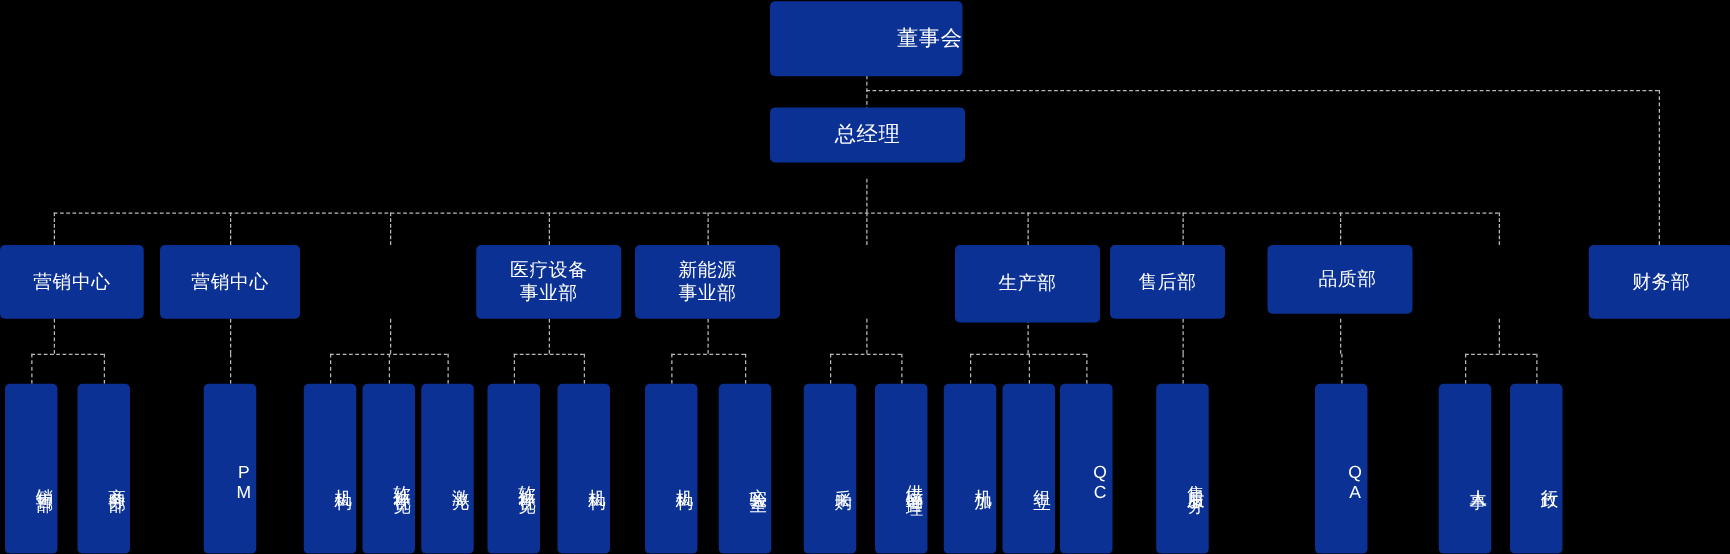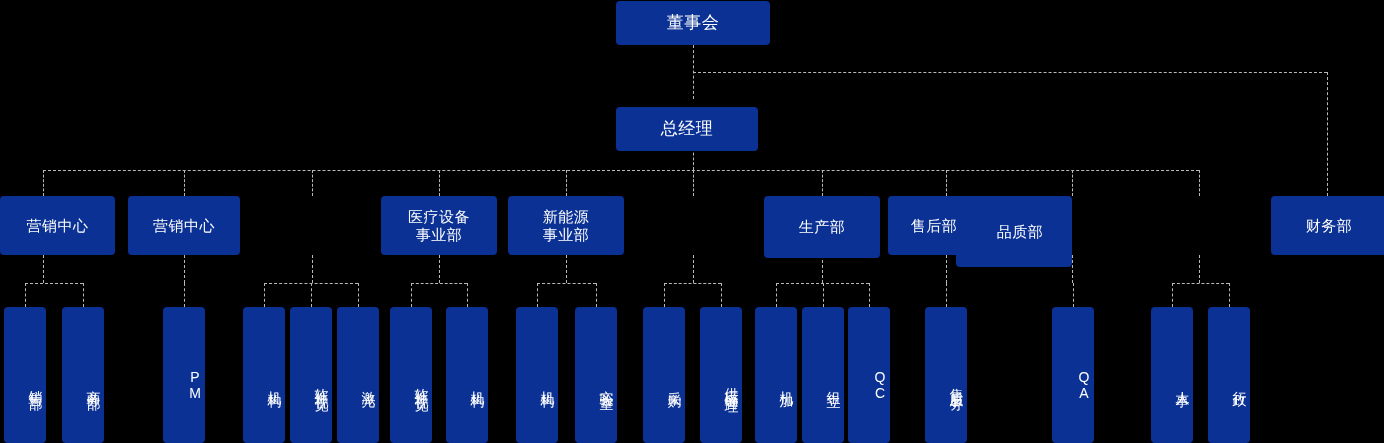--- a/index.html
+++ b/index.html
@@ -87,45 +87,45 @@
     <div class="ln v" style="left: 823px; top: 283px; height: 24px;"></div>
     <div class="ln v" style="left: 869px; top: 283px; height: 24px;"></div>
     <div class="ln v" style="left: 946px; top: 255px; height: 28px;"></div>
     <div class="ln v" style="left: 946px; top: 283px; height: 24px;"></div>
     <div class="ln v" style="left: 1072px; top: 255px; height: 28px;"></div>
     <div class="ln v" style="left: 1073px; top: 283px; height: 24px;"></div>
     <div class="ln v" style="left: 1199px; top: 255px; height: 28px;"></div>
     <div class="ln h" style="left: 1172px; top: 283px; width: 57px;"></div>
     <div class="ln v" style="left: 1172px; top: 283px; height: 24px;"></div>
     <div class="ln v" style="left: 1229px; top: 283px; height: 24px;"></div>
-    <div class="box top" style="left: 616px; top: 1px; width: 154px; height: 44px;">
+    <div class="box top" style="left: 616px; top: 1px; width: 154px; height: 60px; justify-content: flex-end;">
       <span>董事会</span>
     </div>
-    <div class="box top" style="left: 616px; top: 107px; width: 142px; height: 44px;">
+    <div class="box top" style="left: 616px; top: 86px; width: 156px; height: 44px;">
       <span>总经理</span>
     </div>
     <div class="box dept" style="left: 0px; top: 196px; width: 115px; height: 59px;">
       <span>营销中心</span>
     </div>
     <div class="box dept" style="left: 128px; top: 196px; width: 112px; height: 59px;">
       <span>营销中心</span>
     </div>
     <div class="box dept" style="left: 381px; top: 196px; width: 116px; height: 59px;">
       <span>医疗设备<br>事业部</span>
     </div>
     <div class="box dept" style="left: 508px; top: 196px; width: 116px; height: 59px;">
       <span>新能源<br>事业部</span>
     </div>
     <div class="box dept" style="left: 764px; top: 196px; width: 116px; height: 62px;">
       <span>生产部</span>
     </div>
     <div class="box dept" style="left: 888px; top: 196px; width: 92px; height: 59px;">
       <span>售后部</span>
     </div>
-    <div class="box dept" style="left: 956px; top: 196px; width: 116px; height: 71px; padding-left: 12px;">
+    <div class="box dept" style="left: 1014px; top: 196px; width: 116px; height: 55px; padding-left: 12px;">
       <span>品质部</span>
     </div>
     <div class="box dept" style="left: 1271px; top: 196px; width: 116px; height: 59px;">
       <span>财务部</span>
     </div>
     <div class="box sub" style="left: 4px; top: 307px; width: 42px; height: 136px;">
       <span>销售部</span>
     </div>
     <div class="box sub" style="left: 62px; top: 307px; width: 42px; height: 136px;">
       <span>商务部</span>

